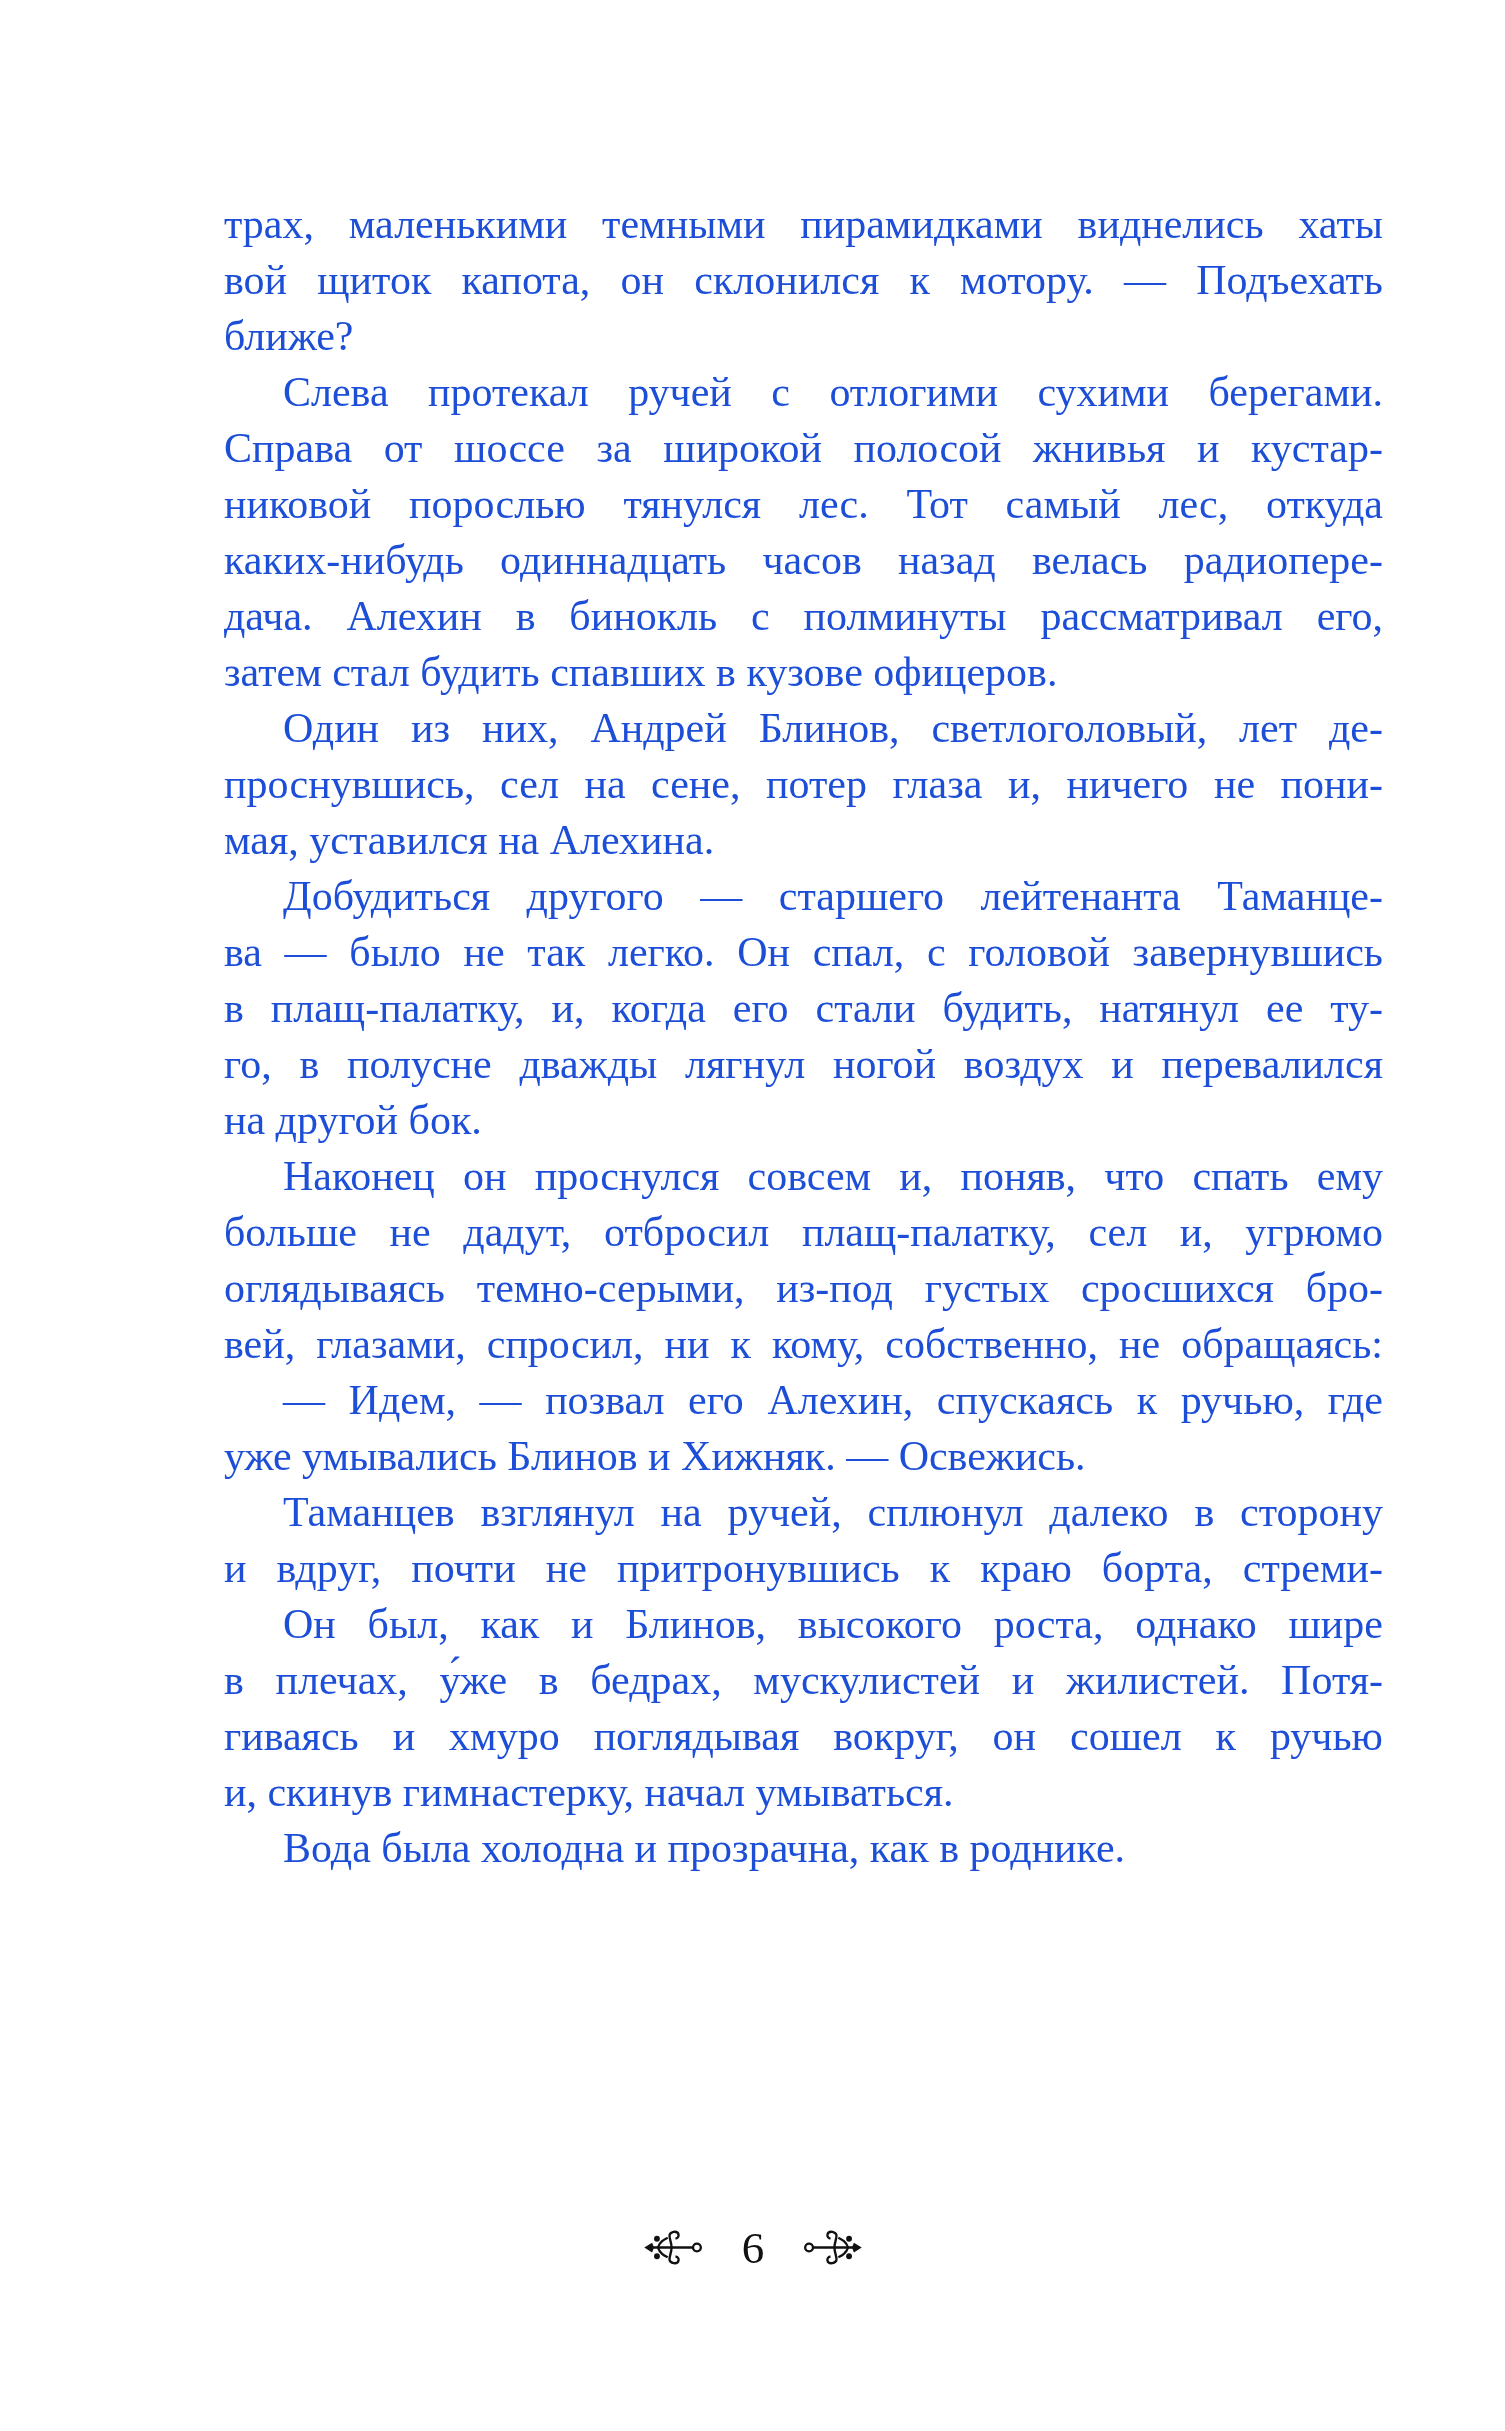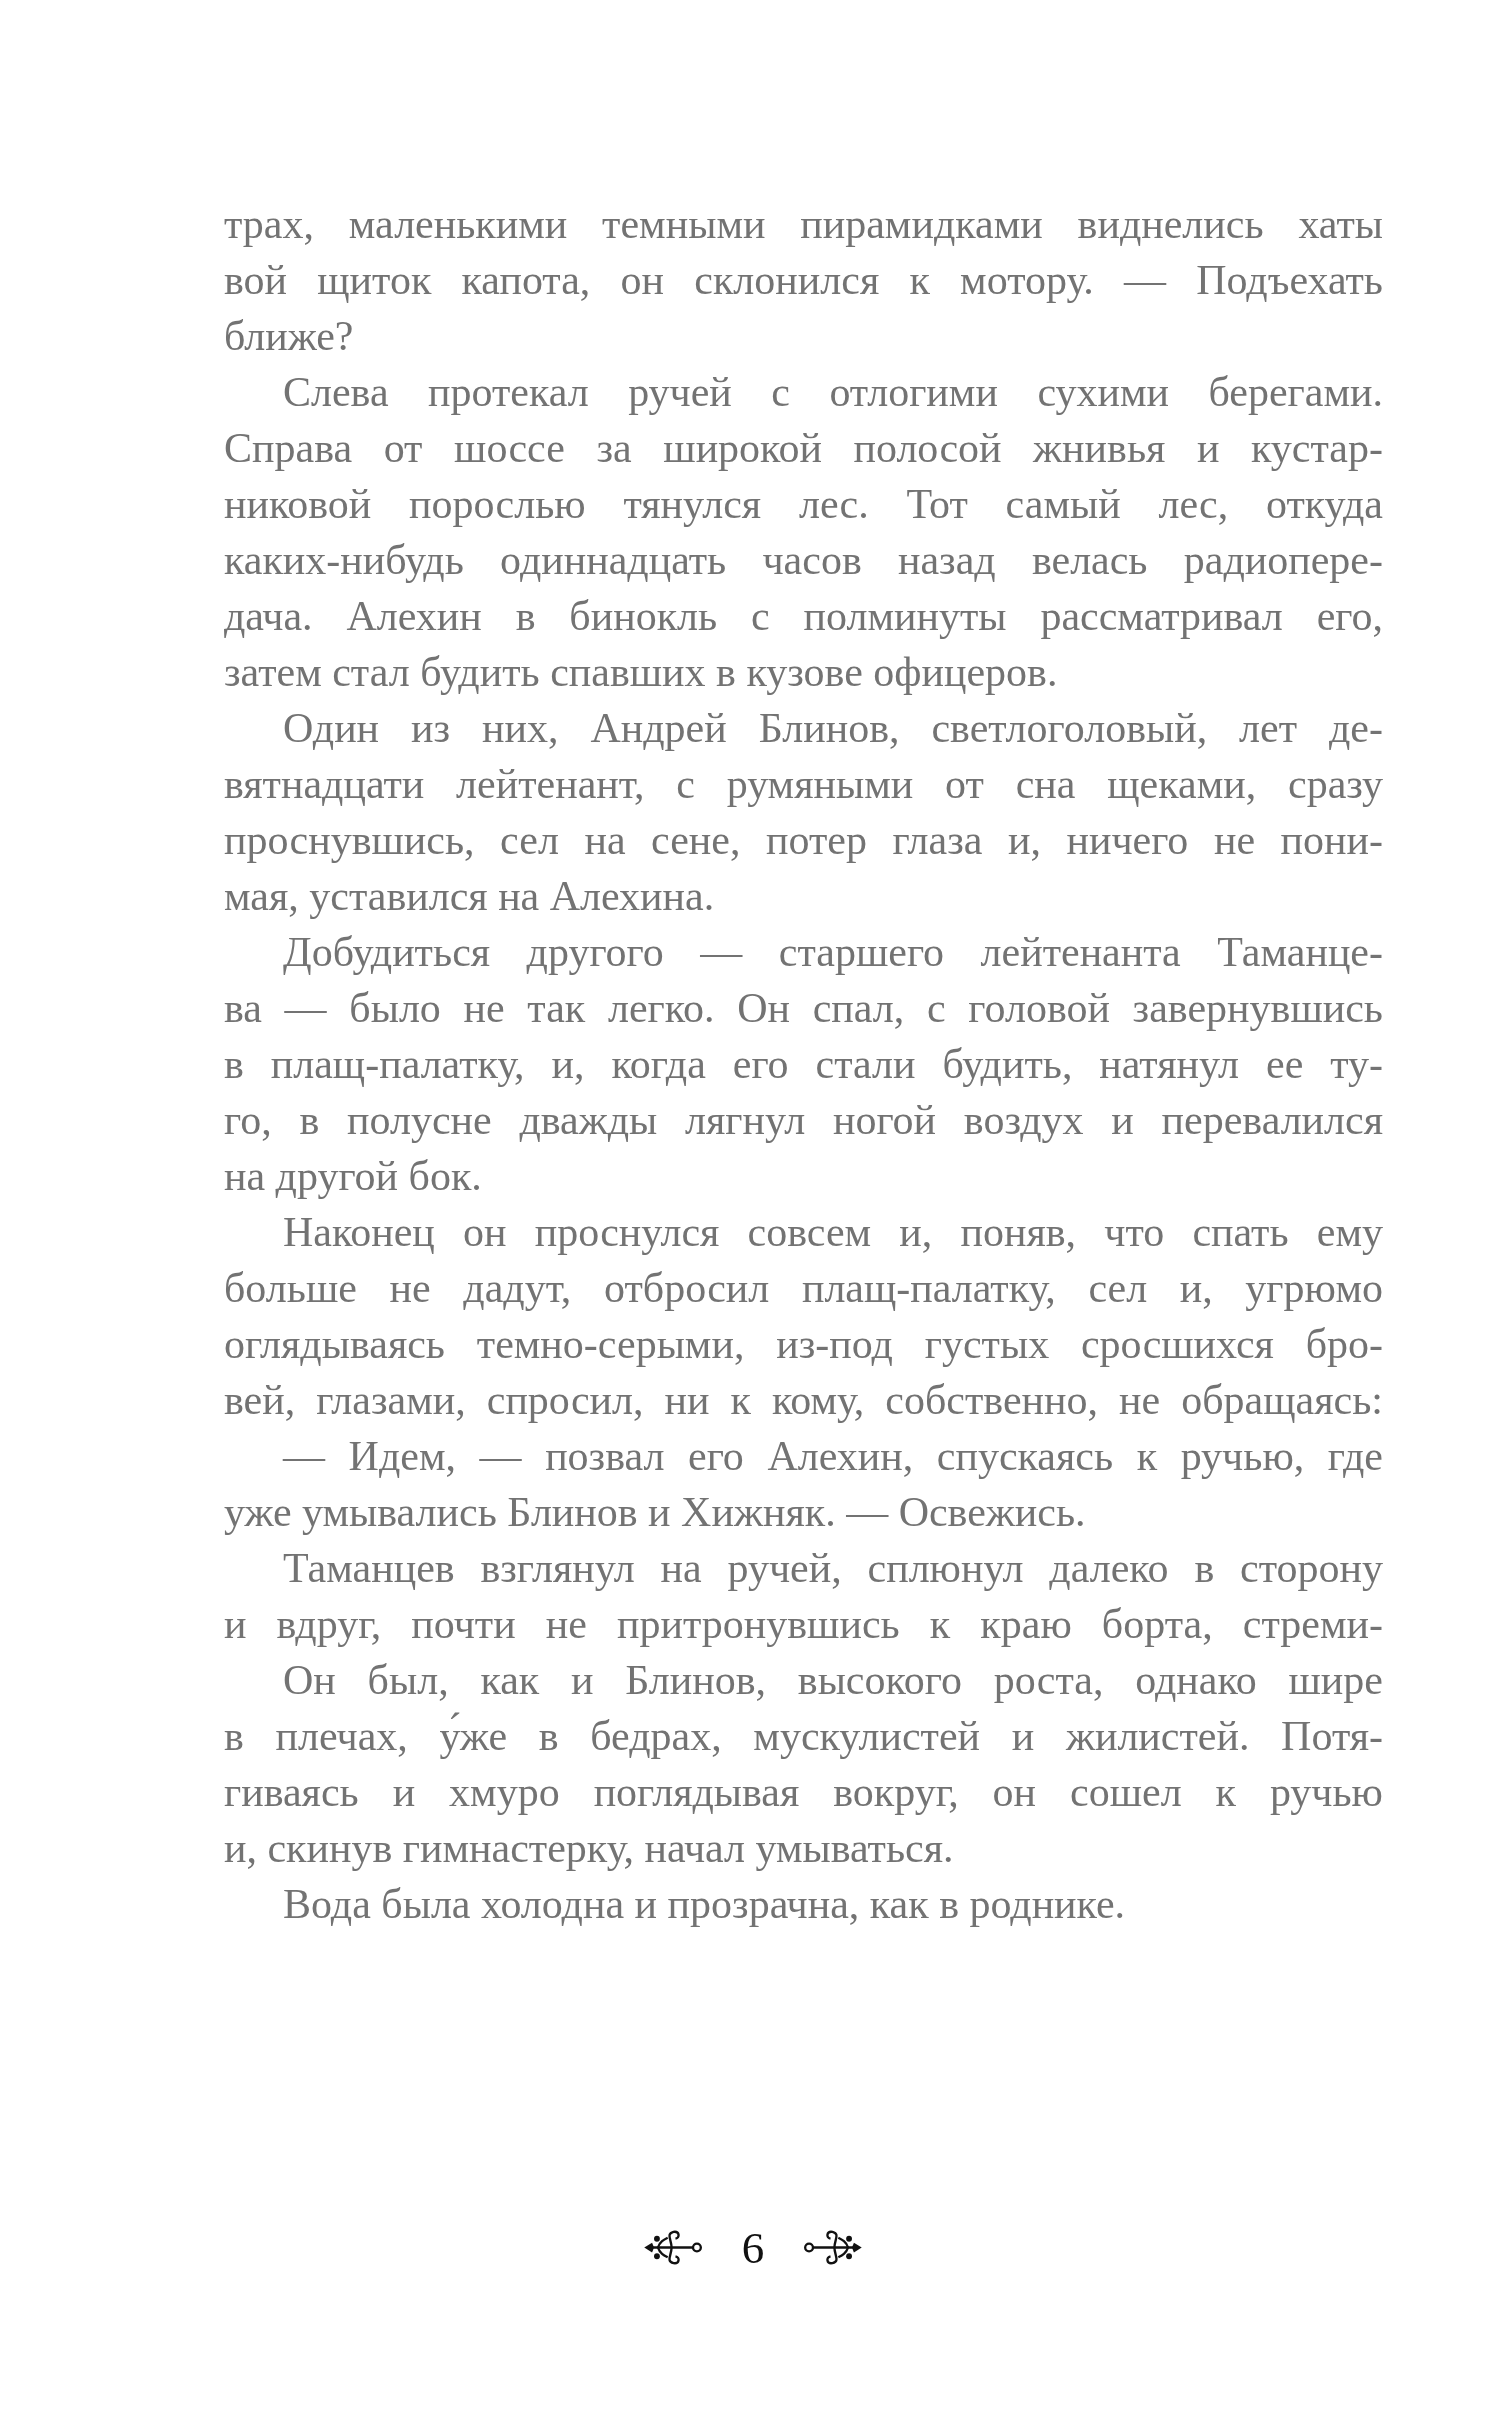--- a/index.html
+++ b/index.html
@@ -1,18 +1,18 @@
 <!DOCTYPE html>
 <html><head>
 <meta charset="utf-8">
 <style>
   html,body{margin:0;padding:0;background:#ffffff;}
   body{width:1506px;height:2432px;position:relative;overflow:hidden;}
   .page{position:absolute;left:224px;top:196px;width:1159px;
-    font-family:"Liberation Serif","DejaVu Serif",serif;font-size:42px;line-height:56px;color:#737373;}
+    font-family:"Liberation Serif","DejaVu Serif",serif;font-size:42px;line-height:56px;color:#1d4ed8;}
   .line{display:block;height:56px;white-space:nowrap;text-align:justify;text-align-last:justify;}
   .line.last{text-align-last:left;}
   .line.ind{padding-left:59px;}
   .folio{position:absolute;left:0;width:1506px;top:2217px;text-align:center;
     font-family:"Liberation Serif","DejaVu Serif",serif;font-size:45px;color:#111;}
   .orn{display:inline-block;vertical-align:middle;width:61px;height:39px;margin:0 37px;}
   .num{vertical-align:middle;}
 </style>
 </head>
 <body>
@@ -21,21 +21,20 @@
     <span class="line">трах, маленькими темными пирамидками виднелись хаты</span>
     <span class="line">вой щиток капота, он склонился к мотору. — Подъехать</span>
     <span class="line last">ближе?</span>
     <span class="line ind">Слева протекал ручей с отлогими сухими берегами.</span>
     <span class="line">Справа от шоссе за широкой полосой жнивья и кустар-</span>
     <span class="line">никовой порослью тянулся лес. Тот самый лес, откуда</span>
     <span class="line">каких-нибудь одиннадцать часов назад велась радиопере-</span>
     <span class="line">дача. Алехин в бинокль с полминуты рассматривал его,</span>
     <span class="line last">затем стал будить спавших в кузове офицеров.</span>
     <span class="line ind">Один из них, Андрей Блинов, светлоголовый, лет де-</span>
-    <span class="line">вятнадцати лейтенант, с румяными от сна щеками, сразу</span>
     <span class="line">проснувшись, сел на сене, потер глаза и, ничего не пони-</span>
     <span class="line last">мая, уставился на Алехина.</span>
     <span class="line ind">Добудиться другого — старшего лейтенанта Таманце-</span>
     <span class="line">ва — было не так легко. Он спал, с головой завернувшись</span>
     <span class="line">в плащ-палатку, и, когда его стали будить, натянул ее ту-</span>
     <span class="line">го, в полусне дважды лягнул ногой воздух и перевалился</span>
     <span class="line last">на другой бок.</span>
     <span class="line ind">Наконец он проснулся совсем и, поняв, что спать ему</span>
     <span class="line">больше не дадут, отбросил плащ-палатку, сел и, угрюмо</span>
     <span class="line">оглядываясь темно-серыми, из-под густых сросшихся бро-</span>

